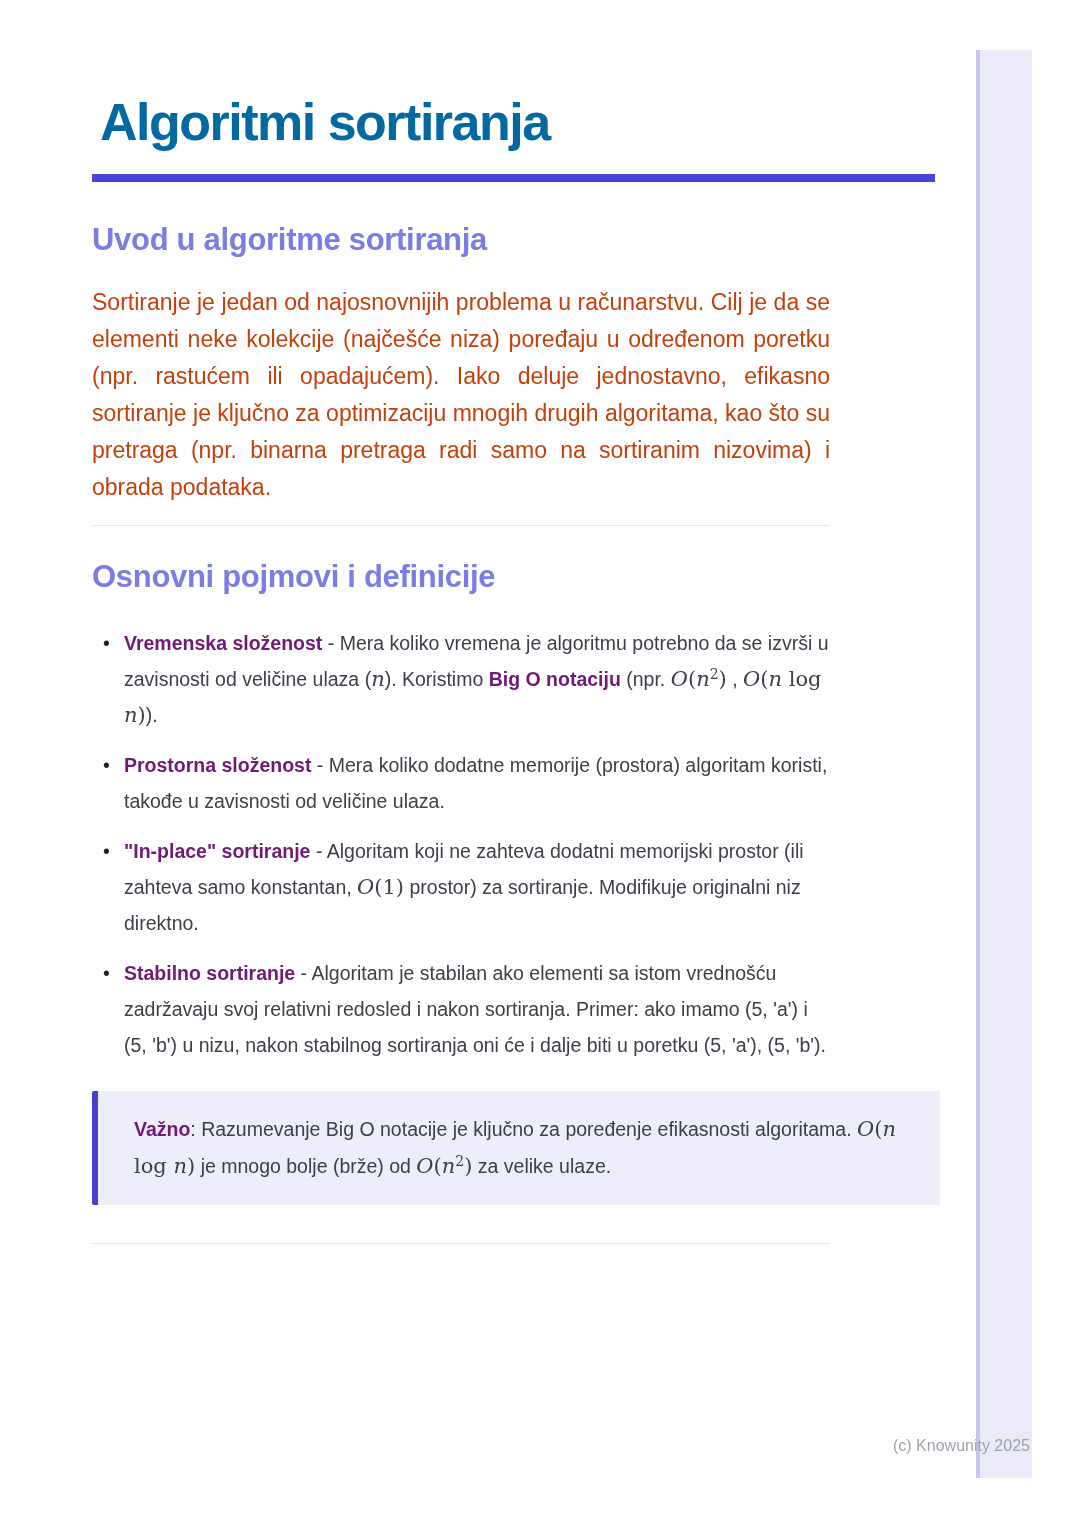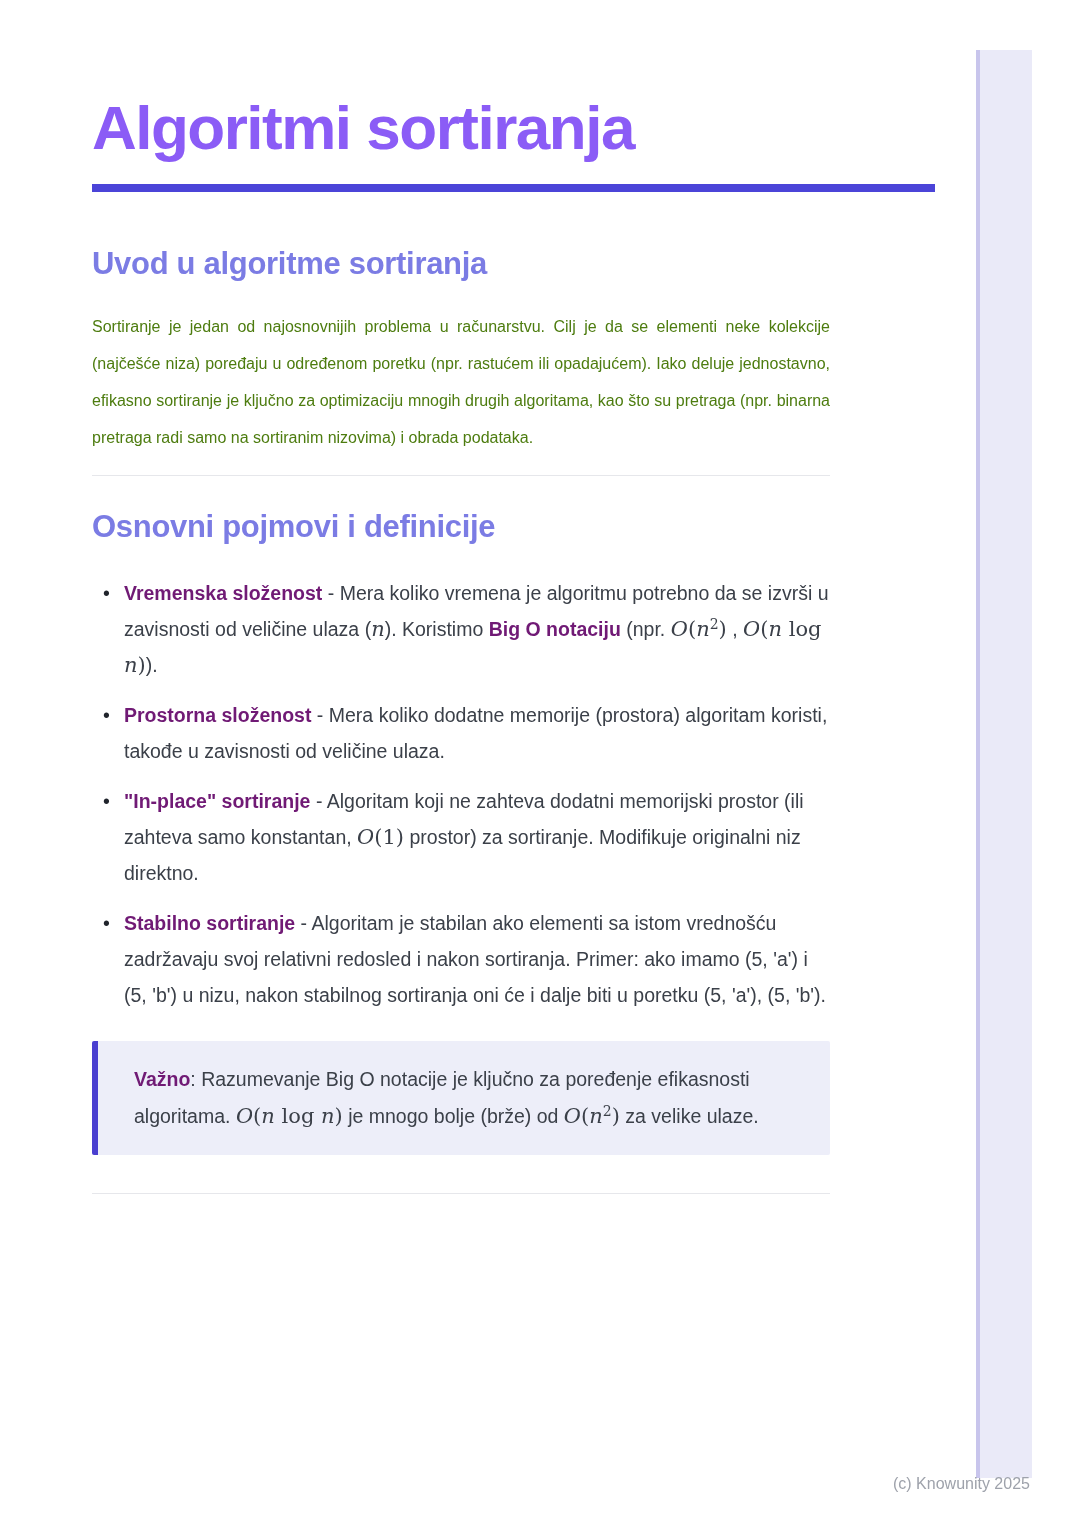--- a/index.html
+++ b/index.html
@@ -8,51 +8,51 @@
     width: 1080px; height: 1528px;
     background: #ffffff;
     position: relative;
     overflow: hidden;
     font-family: "Liberation Sans", sans-serif;
     color: #3B4049;
   }
   .page { position: absolute; left: 92px; top: 0; width: 843px; }
 
   .doc-title {
-    margin: 95px 0 0 0;
-    font-size: 62px;
+    margin: 95px 0 0 8px;
+    font-size: 52px;
     line-height: 1.05;
     font-weight: 800;
     letter-spacing: -1.5px;
-    color: #8b5cf6;
+    color: #0369a1;
   }
   .title-rule {
     width: 843px; height: 8px;
     background: #4B44D8;
     margin-top: 24px;
     border: none;
   }
   .h2 {
     margin: 0;
     font-size: 31px;
     font-weight: 700;
     letter-spacing: -0.3px;
     color: #7B7CE4;
   }
-  .h2.intro   { margin-top: 54px; }
+  .h2.intro   { margin-top: 40px; }
   .h2.basics  { margin-top: 33px; }
   .h2.detail  { margin-top: 36px; }
 
   .para {
     width: 738px;
     margin: 26px 0 0 0;
-    font-size: 16px;
+    font-size: 23px;
     line-height: 37px;
     text-align: justify;
-    color: #4d7c0f;
+    color: #c2410c;
   }
   .divider {
     width: 738px; height: 1px;
     background: #E6E7EB;
     border: none;
     margin: 0;
   }
   .divider.d1 { margin-top: 19px; }
   .divider.d2 { margin-top: 38px; }
 
@@ -82,41 +82,41 @@
   .seg-t { }
   .seg-m  { font-family: "DejaVu Serif", "Liberation Serif", serif; font-style: italic; font-size: 21px; }
   .seg-mr { font-family: "DejaVu Serif", "Liberation Serif", serif; font-size: 21px; }
   sup.seg-sup {
     font-family: "DejaVu Serif", "Liberation Serif", serif;
     font-size: 14px;
     line-height: 0;
   }
 
   .callout {
-    width: 738px;
+    width: 848px;
     margin-top: 28px;
     background: #EDEEF9;
     border-left: 6px solid #4A3FD0;
     border-radius: 2px;
     padding: 20px 34px 20px 36px;
     font-size: 19.5px;
     line-height: 37px;
     color: #3B4049;
   }
 
   .side-strip {
     position: absolute;
     left: 976px; top: 50px;
     width: 56px; height: 1428px;
     background: #EAEAF8;
     border-left: 4px solid #C8C5EC;
   }
   .footer-credit {
     position: absolute;
-    left: 893px; top: 1475px;
+    left: 893px; top: 1437px;
     font-size: 16px;
     color: #9EA2AB;
     white-space: nowrap;
     z-index: 2;
   }
 </style>
 </head>
 <body>
 
 <div class="page">

